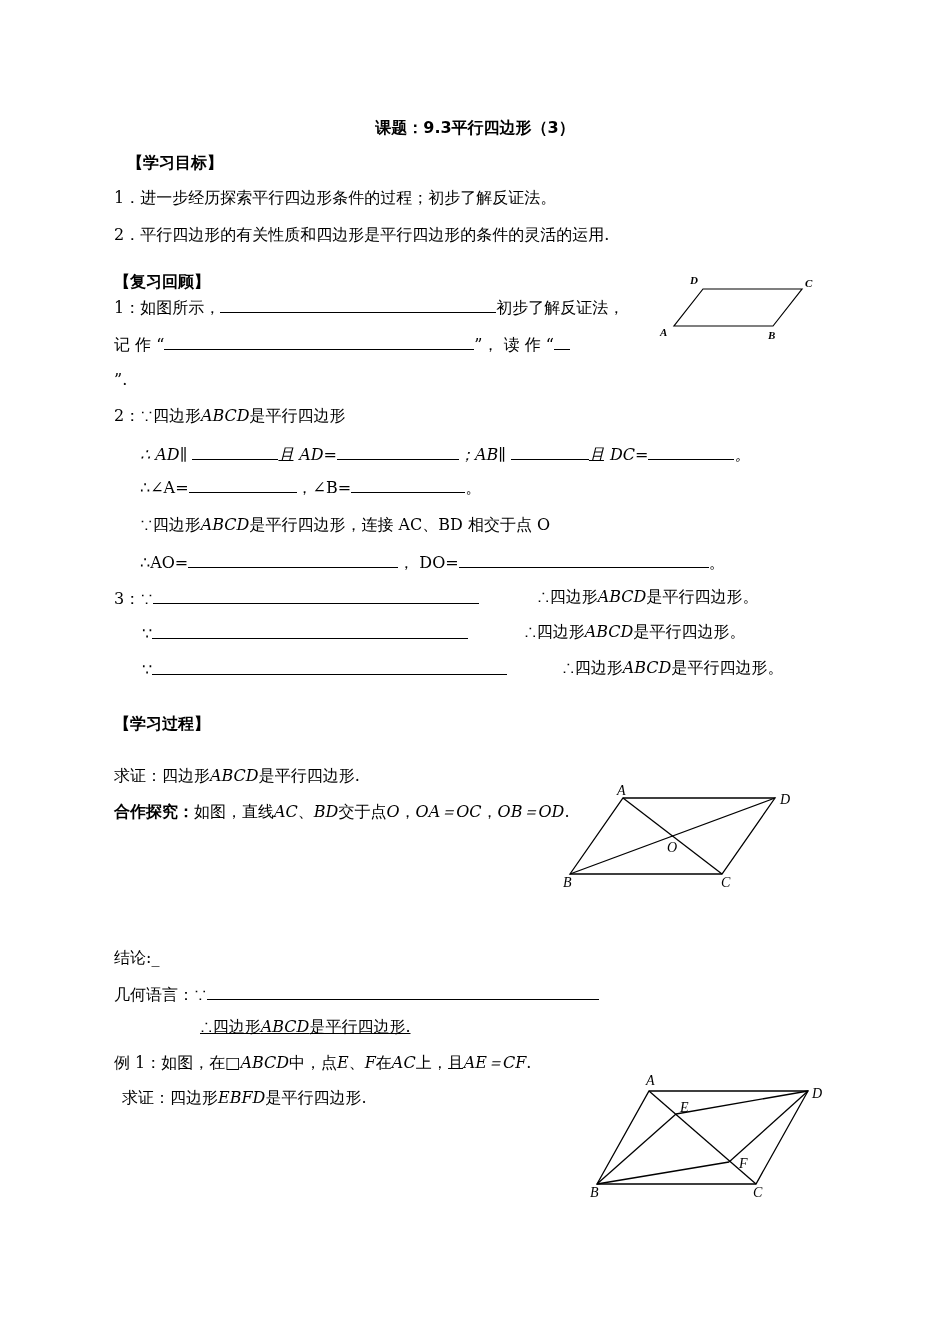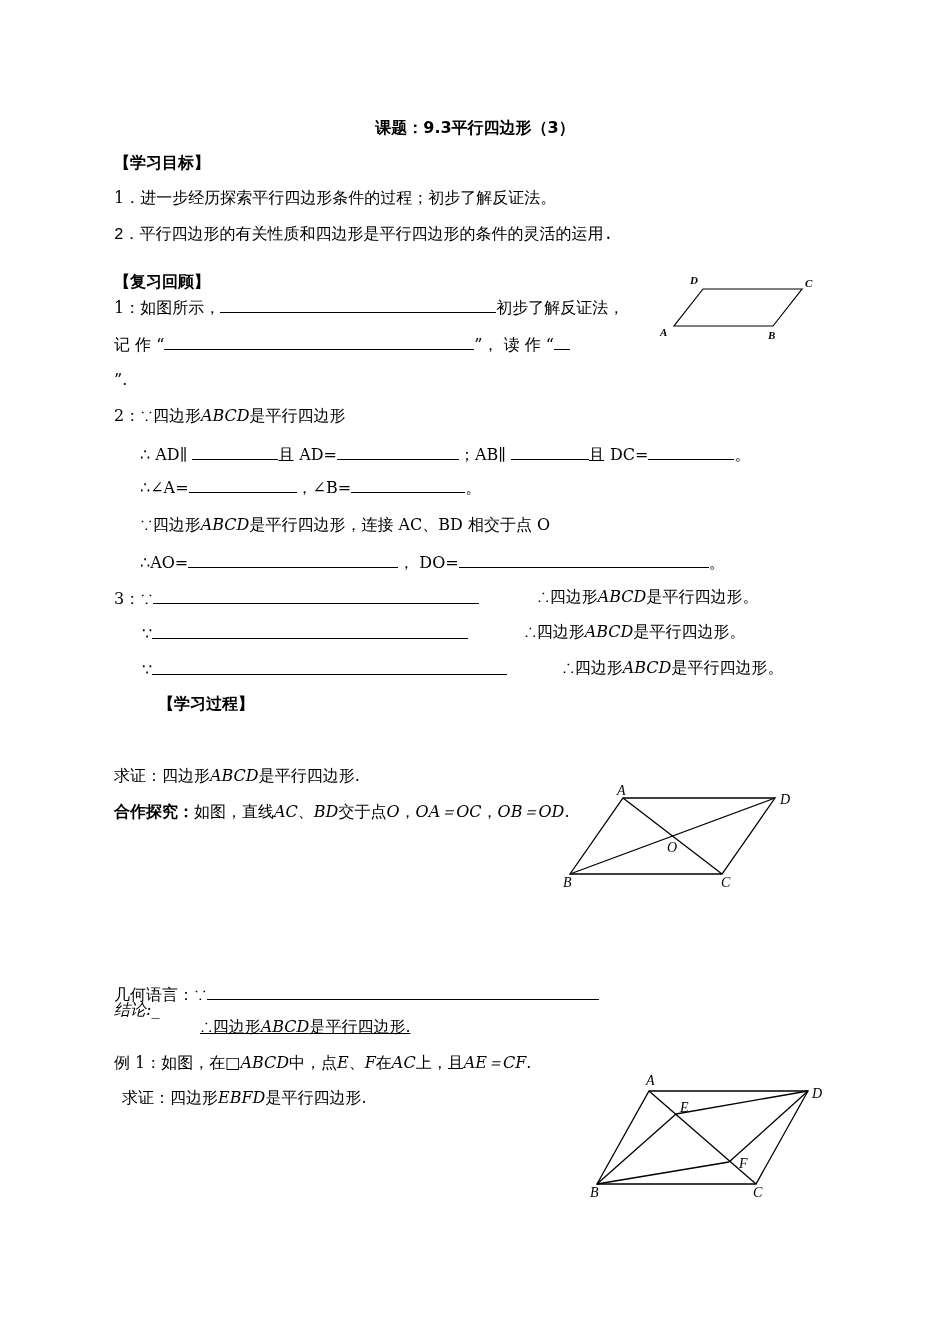--- a/index.html
+++ b/index.html
@@ -14,38 +14,38 @@
   .blank { display: inline-block; border-bottom: 1px solid #000; height: 16px; vertical-align: baseline; }
   .title { position: absolute; top: 118px; left: 0; width: 950px; text-align: center; font-weight: bold; font-size: 16px; font-family: "DejaVu Sans", "Liberation Sans", sans-serif; }
   svg { position: absolute; left: 0; top: 0; }
   svg text { font-family: "Liberation Serif", "DejaVu Serif", serif; font-style: italic; font-size: 14px; }
 </style>
 </head>
 <body>
 
 <div class="title">课题：9.3平行四边形（3）</div>
 
-<div class="ln bold" style="top:153px;left:114px;text-align:center;">【学习目标】</div>
+<div class="ln bold" style="top:153px;left:127px;text-align:center;">【学习目标】</div>
 <div class="ln" style="top:188px;">1．进一步经历探索平行四边形条件的过程；初步了解反证法。</div>
-<div class="ln" style="top:225px;font-family:Liberation Mono, monospace;">2．平行四边形的有关性质和四边形是平行四边形的条件的灵活的运用.</div>
+<div class="ln" style="top:225px;">2．平行四边形的有关性质和四边形是平行四边形的条件的灵活的运用.</div>
 
 <div class="ln bold" style="top:272px;">【复习回顾】</div>
 
 <div class="ln" style="top:296px;">
   <span>1：如图所示，</span><span class="blank" style="width:276px;"></span><span>初步了解反证法，</span>
 </div>
 <div class="ln" style="top:333px;">
   <span>记 作 “</span><span class="blank" style="width:310px;"></span><span>”， 读 作 “</span><span class="blank" style="width:16px;"></span>
 </div>
 <div class="ln" style="top:370px;">”.</div>
 
 <div class="ln" style="top:406px;">
   <span>2：∵四边形</span><span class="it">ABCD</span><span>是平行四边形</span>
 </div>
-<div class="ln" style="top:443px;left:140px;">
+<div class="ln" style="top:443px;left:140px;font-style:italic;">
   <span>∴ AD∥</span>
   <span class="blank" style="width:86px;"></span><span>且 AD=</span><span class="blank" style="width:122px;"></span><span>；AB∥</span>
   <span class="blank" style="width:78px;"></span><span>且 DC=</span><span class="blank" style="width:86px;"></span><span>。</span>
 </div>
 <div class="ln" style="top:476px;left:140px;">
   <span>∴∠A=</span><span class="blank" style="width:108px;"></span><span>，∠B=</span><span class="blank" style="width:114px;"></span><span>。</span>
 </div>
 <div class="ln" style="top:515px;left:140px;text-align:center;">
   <span>∵四边形</span><span class="it">ABCD</span><span>是平行四边形，连接 AC、BD 相交于点 O</span>
 </div>
@@ -65,29 +65,29 @@
 <div class="ln" style="top:622px;left:524px;">
   <span>∴四边形</span><span class="it">ABCD</span><span>是平行四边形。</span>
 </div>
 <div class="ln" style="top:658px;left:142px;">
   <span>∵</span><span class="blank" style="width:355px;"></span>
 </div>
 <div class="ln" style="top:658px;left:562px;">
   <span>∴四边形</span><span class="it">ABCD</span><span>是平行四边形。</span>
 </div>
 
-<div class="ln bold" style="top:694px;margin-left:44px;">【学习过程】</div>
+<div class="ln bold" style="top:714px;">【学习过程】</div>
 <div class="ln" style="top:758px;margin-top:44px;">
   <span class="bold">合作探究：</span><span>如图，直线</span><span class="it">AC</span><span>、</span><span class="it">BD</span><span>交于点</span><span class="it">O</span><span>，</span><span class="it">OA＝OC</span><span>，</span><span class="it">OB＝OD</span><span>.</span>
 </div>
 <div class="ln" style="top:766px;">
   <span>求证：四边形</span><span class="it">ABCD</span><span>是平行四边形.</span>
 </div>
 
-<div class="ln" style="top:1000px;font-style:italic;">结论:_</div>
+<div class="ln" style="top:948px;">结论:_</div>
 <div class="ln" style="top:983px;">
   <span>几何语言：∵</span><span class="blank" style="width:392px;"></span>
 </div>
 <div class="ln" style="top:1017px;left:200px;text-decoration:underline;">
   <span>∴四边形</span><span class="it">ABCD</span><span>是平行四边形.</span>
 </div>
 <div class="ln" style="top:1053px;">
   <span>例 1：如图，在</span><span class="it">□ABCD</span><span>中，点</span><span class="it">E</span><span>、</span><span class="it">F</span><span>在</span><span class="it">AC</span><span>上，且</span><span class="it">AE＝CF</span><span>.</span>
 </div>
 <div class="ln" style="top:1088px;left:122px;">

